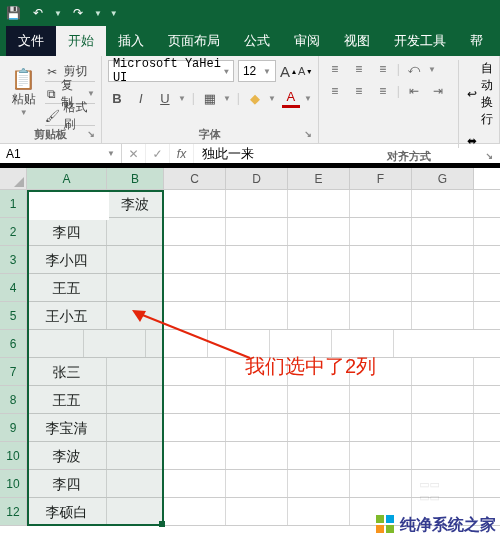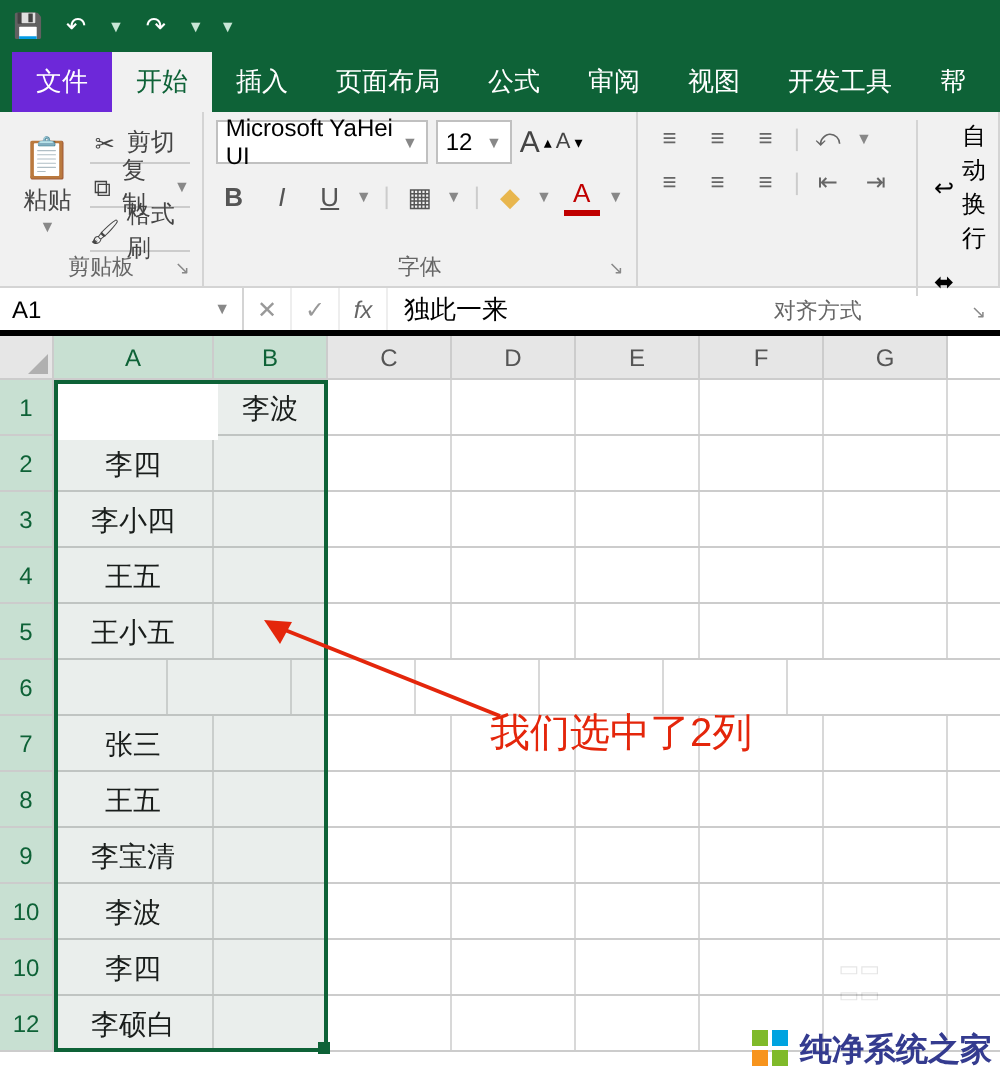--- a/index.html
+++ b/index.html
@@ -5,50 +5,50 @@
   * { box-sizing: border-box; margin: 0; padding: 0; }
   body { font-family: "Microsoft YaHei", sans-serif; font-size: 12px; background: #fff; width: 500px; height: 542px; overflow: hidden; position: relative; }
   
   .titlebar { background: #0e6237; height: 26px; display: flex; align-items: center; padding: 0 6px; gap: 8px; }
   .titlebar .icon { color: #fff; font-size: 12px; width: 16px; height: 16px; display: inline-flex; align-items: center; justify-content: center; }
   .titlebar .dd { color: #c8e6d6; font-size: 8px; }
   
   .tabs { background: #0e6237; height: 30px; display: flex; align-items: flex-end; padding-left: 6px; }
   .tab { color: #fff; padding: 6px 12px; font-size: 13px; cursor: pointer; }
   .tab.active { background: #f1f1f1; color: #0e6237; }
-  .tab.file { background: #6d28d9; }
+  .tab.file { background: #0f172a; }
   
   .ribbon { background: #f1f1f1; border-bottom: 1px solid #d4d4d4; height: 88px; display: flex; position: relative; }
   .rgroup { border-right: 1px solid #d4d4d4; padding: 4px 6px 2px 6px; display: flex; flex-direction: column; height: 88px; }
   .rgroup-body { flex: 1; display: flex; align-items: flex-start; gap: 4px; }
-  .rgroup-label { text-align: center; font-size: 11px; color: #666; height: 16px; line-height: 16px; position: relative; }
+  .rgroup-label { text-align: center; font-size: 11px; color: #666; height: 16px; line-height: 16px; position: relative; font-weight: bold; }
   .rgroup-label .launcher { position: absolute; right: 0; bottom: 0; font-size: 9px; color: #888; }
   
   .clipboard .paste { display: flex; flex-direction: column; align-items: center; justify-content: center; width: 40px; height: 64px; }
   .clipboard .paste .icn { font-size: 20px; color: #d88c28; }
   .clipboard .paste .lbl { font-size: 12px; color: #444; }
   .clipboard .side { display: flex; flex-direction: column; gap: 2px; padding-top: 2px; }
   .clipboard .side .row { display: flex; align-items: center; gap: 4px; font-size: 12px; color: #444; height: 20px; }
   .clipboard .side .row .ic { width: 14px; display: inline-flex; justify-content: center; }
   
   .font .top { display: flex; align-items: center; gap: 4px; margin-bottom: 6px; }
   .font select, .font .combo { background: #fff; border: 1px solid #c0c0c0; height: 22px; font-size: 12px; padding: 0 4px; }
-  .font .combo.name { width: 106px; display: flex; align-items: center; justify-content: space-between; }
+  .font .combo.name { width: 126px; display: flex; align-items: center; justify-content: space-between; font-family: Liberation Mono, monospace; }
   .font .combo.size { width: 38px; display: flex; align-items: center; justify-content: space-between; }
   .font .aa { display: flex; align-items: center; gap: 2px; }
   .font .aa span { color: #444; }
   .font .bot { display: flex; align-items: center; gap: 6px; color: #555; }
   .font .bot .btn { min-width: 18px; height: 20px; display: inline-flex; align-items: center; justify-content: center; font-size: 13px; }
   .font .bot .dd { font-size: 8px; color: #888; margin-left: -2px; }
   
   .align .rows { display: flex; flex-direction: column; gap: 4px; }
   .align .rows .r { display: flex; align-items: center; gap: 4px; }
   .align .cell { width: 20px; height: 18px; display: inline-flex; align-items: center; justify-content: center; color: #666; font-size: 12px; }
   
-  .namebox-row { height: 24px; border-bottom: 3px solid #000000; display: flex; align-items: stretch; }
+  .namebox-row { height: 24px; border-bottom: 5px solid #000000; display: flex; align-items: stretch; }
   .namebox { width: 122px; border-right: 1px solid #d4d4d4; display: flex; align-items: center; padding: 0 6px; justify-content: space-between; font-size: 12px; background: #fff; }
   .namebox .dd { font-size: 8px; color: #888; }
   .fx-area { display: flex; align-items: center; }
   .fx-btn { width: 24px; display: inline-flex; align-items: center; justify-content: center; color: #999; font-size: 12px; border-right: 1px solid #eee; height: 100%; }
   .fx-btn.fx { font-style: italic; color: #666; }
   .formula { flex: 1; padding: 0 8px; display: flex; align-items: center; font-size: 13px; }
   
   .sheet { position: relative; }
   .colhdr { display: flex; height: 22px; border-bottom: 1px solid #ccc; }
   .corner { width: 27px; background: #e6e6e6; border-right: 1px solid #ccc; display:flex; align-items:flex-end; justify-content:flex-end; }

